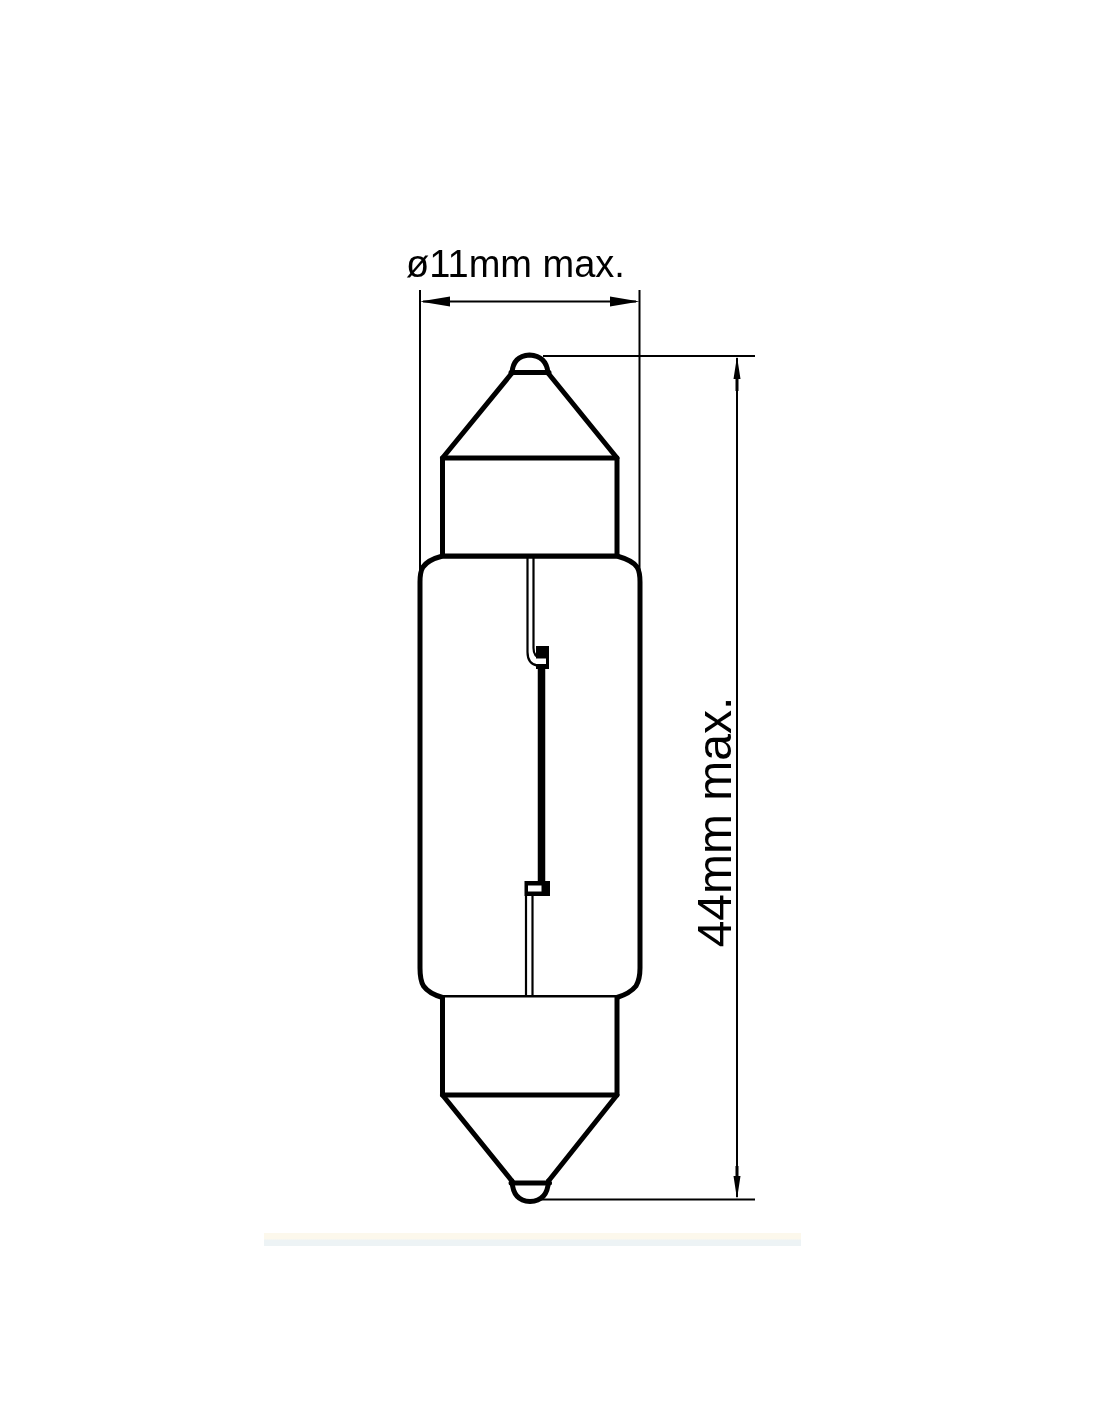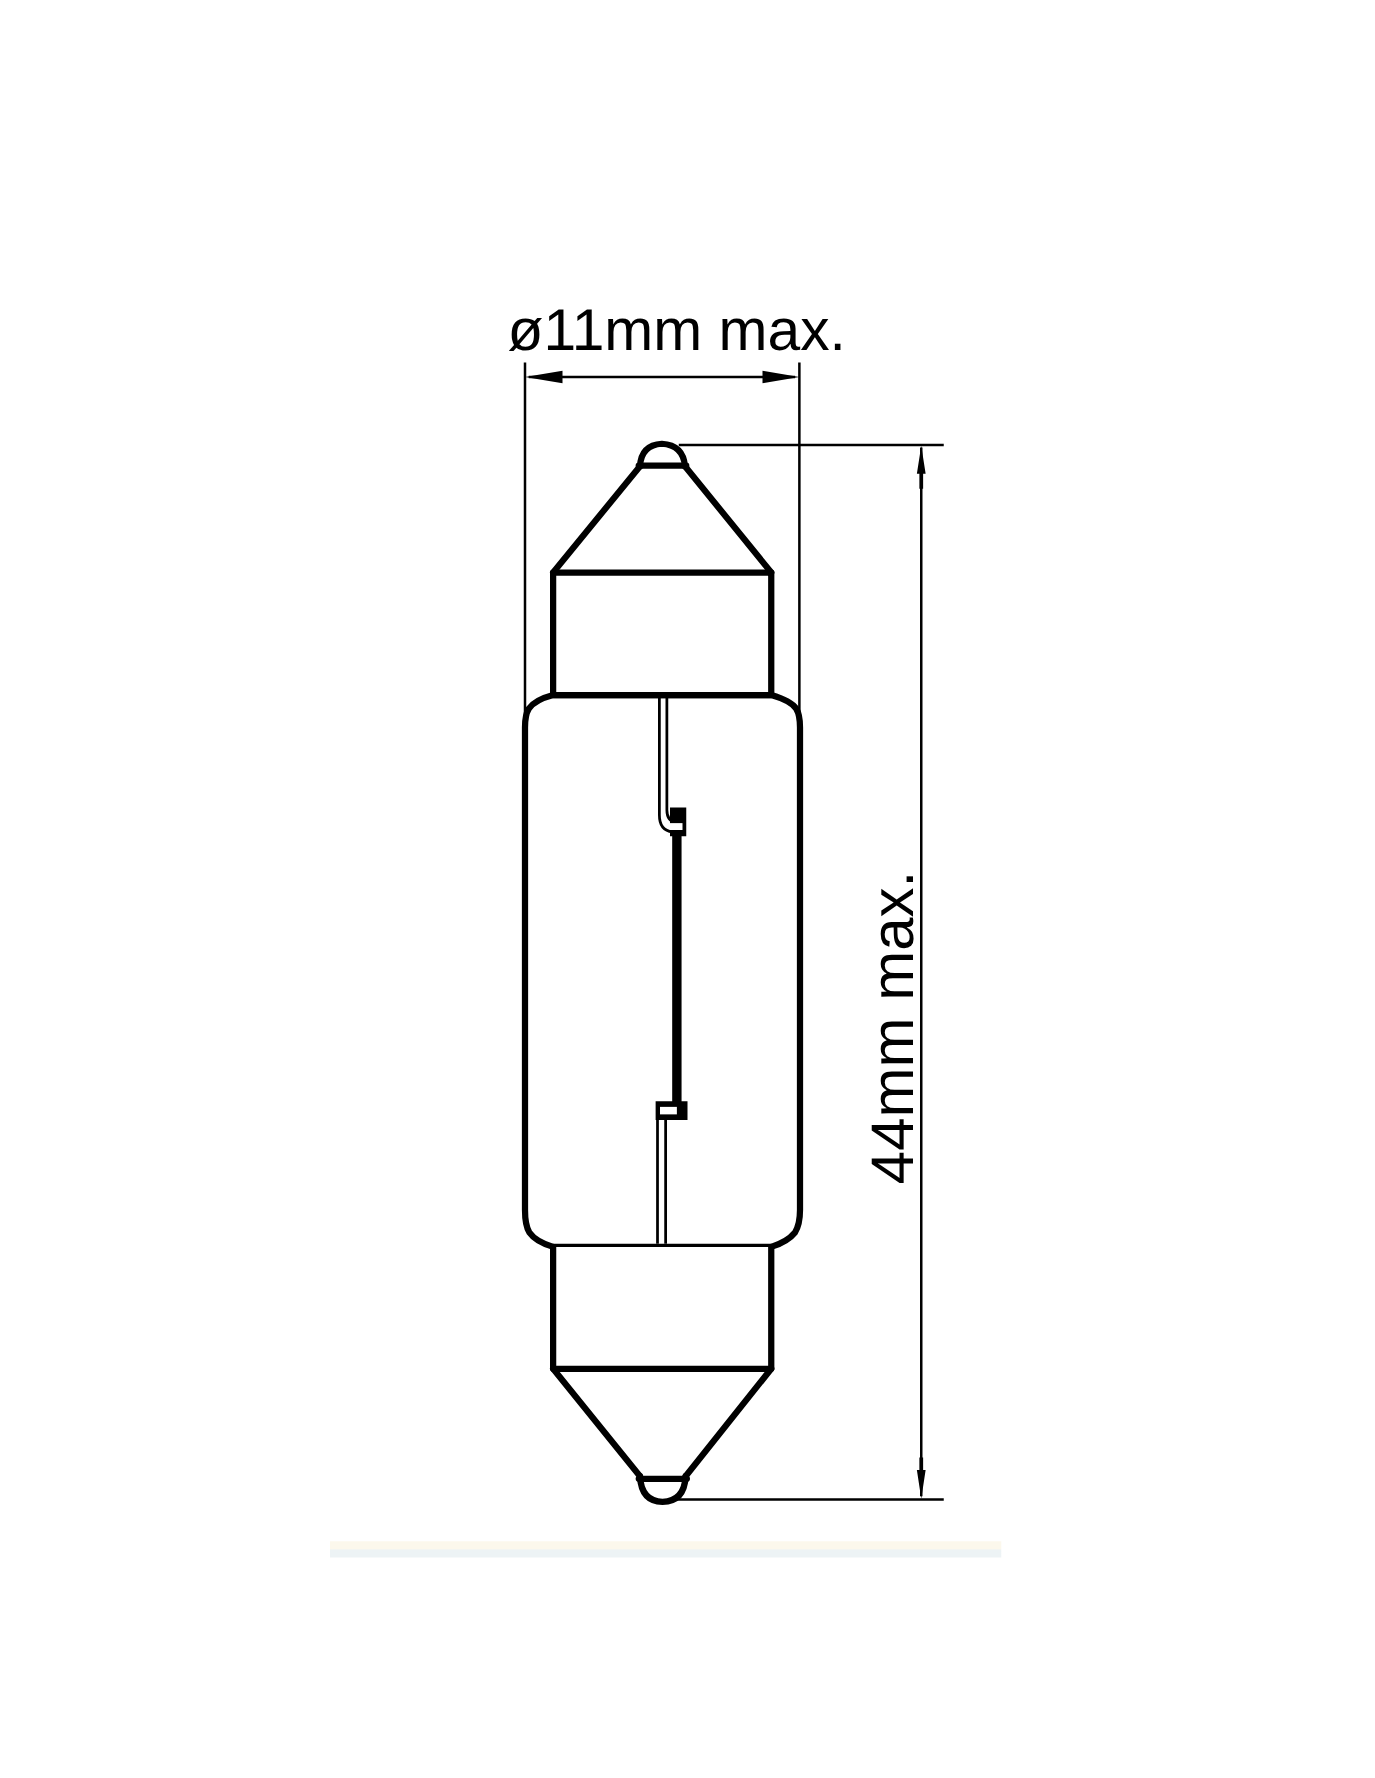--- a/index.html
+++ b/index.html
@@ -18,21 +18,21 @@
   }
   .drawing-svg {
     position: absolute;
     left: 0;
     top: 0;
   }
   .label-top {
     position: absolute;
     left: 406px;
     top: 240px;
-    font-size: 47px;
+    font-size: 38px;
     line-height: 48px;
     white-space: nowrap;
     letter-spacing: 0px;
   }
   .label-right {
     position: absolute;
     left: 585px;
     top: 797px;
     width: 260px;
     height: 50px;

